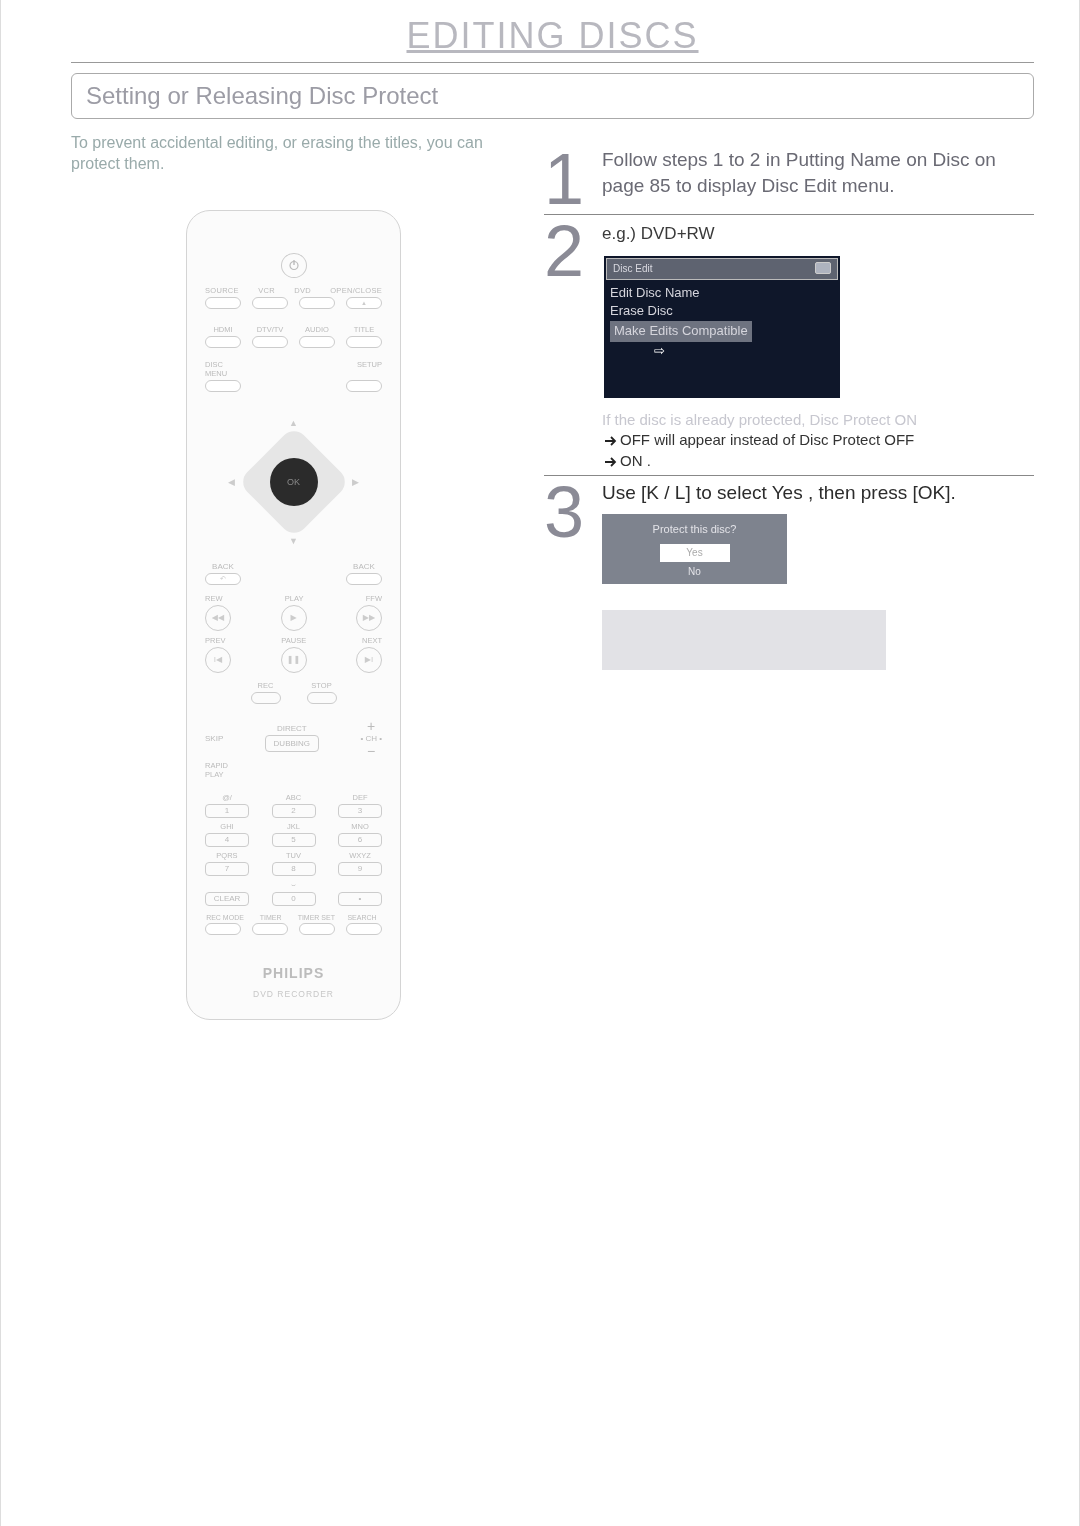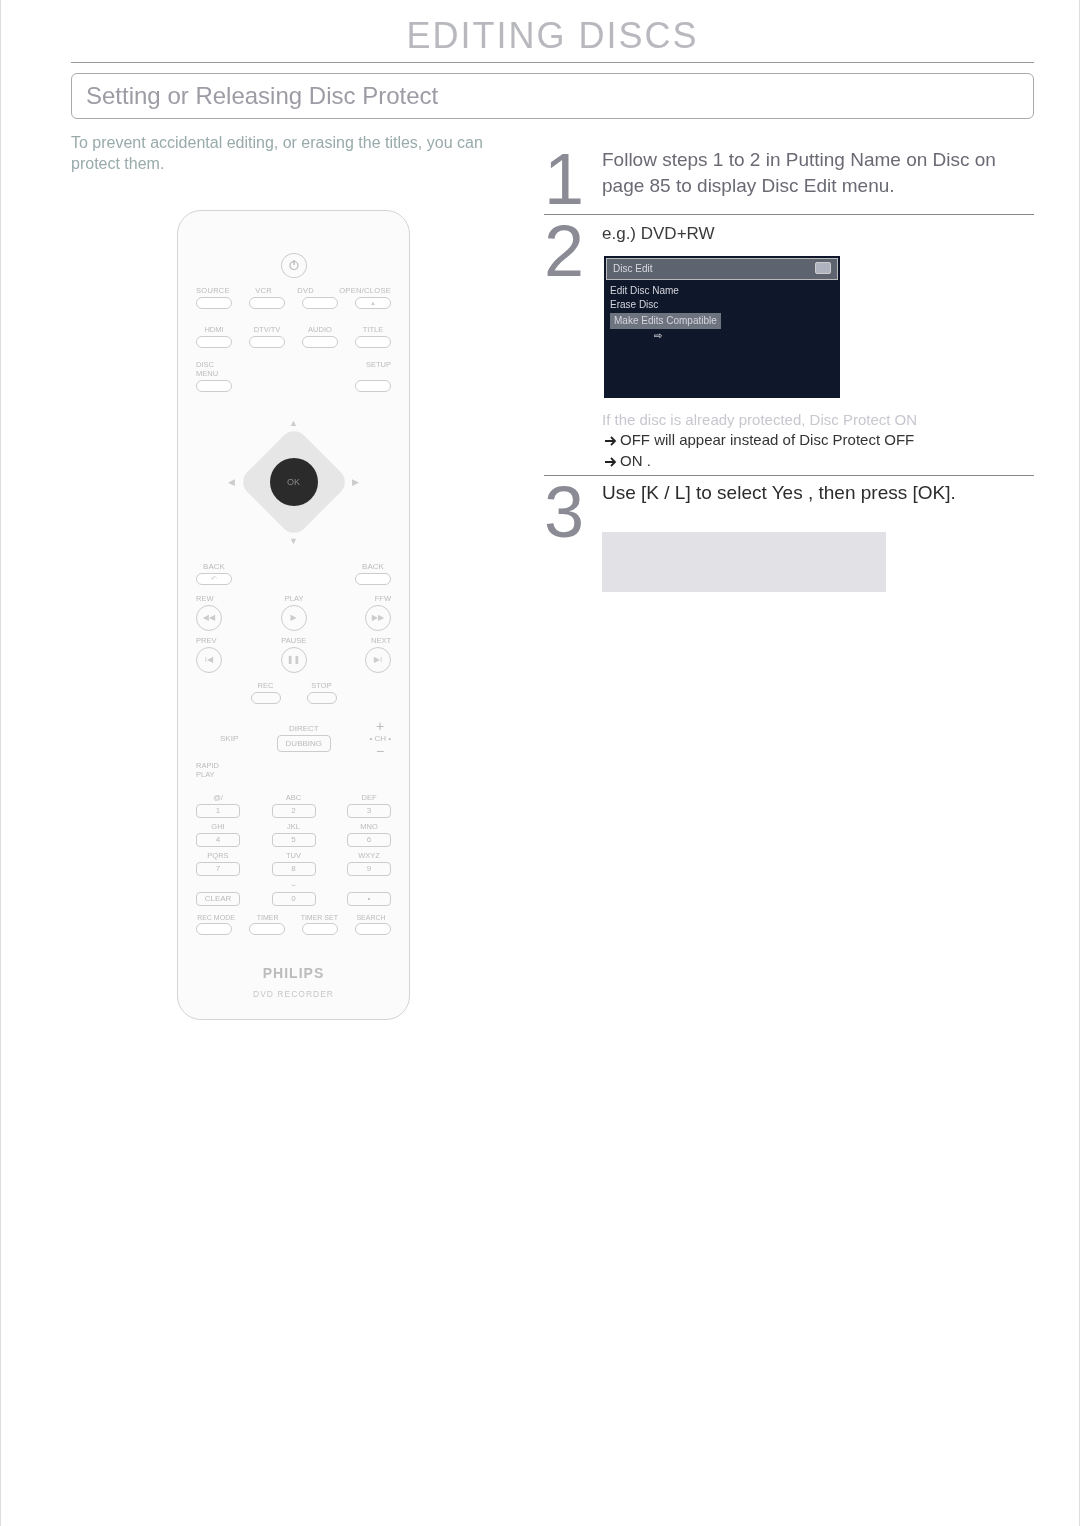--- a/index.html
+++ b/index.html
@@ -17,20 +17,21 @@
     border-right: 1px solid #ddd;
     height: 100%;
   }
   .page-title {
     text-align: center;
     font-size: 36px;
     letter-spacing: 2px;
     color: #b8b8bf;
     font-weight: 400;
     margin-bottom: 5px;
+    text-decoration: underline;
   }
   .title-rule {
     border: none;
     border-top: 1px solid #999;
     margin: 0 0 10px 0;
   }
   .subheading-box {
     border: 1px solid #aaa;
     border-radius: 6px;
     padding: 8px 14px;
@@ -50,21 +51,21 @@
     flex: 1;
   }
   .intro-text {
     font-size: 16px;
     color: #9aa;
     line-height: 1.3;
     margin-bottom: 35px;
   }
   
   .remote {
-    width: 233px;
+    width: 215px;
     height: 810px;
     margin: 0 auto;
     border: 1px solid #d4d4d4;
     border-radius: 24px;
     background: #fbfbfb;
     padding: 42px 18px 20px 18px;
     color: #bbb;
     font-size: 8px;
     display: flex;
     flex-direction: column;
@@ -181,21 +182,21 @@
   }
   .osd-titlebar {
     background: #5e6370;
     color: #d9d9e0;
     font-size: 10px;
     padding: 3px 6px;
     display:flex; justify-content:space-between;
     border:1px solid #bbb;
   }
   .osd-badge { width:16px; height:12px; background:#aeb3bf; border-radius:2px; border:1px solid #ccc; display:inline-block;}
-  .osd-list { padding: 4px 4px; font-size: 10px; color: #d5d5dc; line-height:1.45;}
+  .osd-list { padding: 4px 4px; font-size: 13px; color: #d5d5dc; line-height:1.45;}
   .osd-highlight { background: #6e7380; padding:1px 4px; display:inline-block;}
   .osd-arrow-ind { margin-left:44px; color:#fff;}
   .note {
     font-size: 15px;
     color: #333;
     margin-top: 10px;
     line-height: 1.35;
   }
   .note .faded { color: #c7c7cf; }
   .confirm-box {
@@ -320,21 +321,21 @@
               <span>REC</span>
               <span class="tiny-pill"></span>
             </div>
           <div class="grp">
               <span>STOP</span>
               <span class="tiny-pill"></span>
             </div>
         </div>
 
         <div class="skip-row">
-          <span style="font-weight:normal;margin-left:24px;">SKIP</span>
+          <span style="font-weight:normal;">SKIP</span>
           <div style="display:flex;flex-direction:column;align-items:center;gap:2px;">
             <span>DIRECT</span>
             <span class="dub-box">DUBBING</span>
           </div>
           <div style="display:flex;flex-direction:column;align-items:center;">
             <span class="plus-btn">+</span>
             <span>• CH •</span>
             <span class="plus-btn">−</span>
           </div>
         </div>
@@ -440,19 +441,26 @@
           </div>
         </div>
       </div>
 
       <div class="step">
         <div class="step-num">3</div>
         <div class="step-body">
           <div class="dark">
             <span>Use [</span><span>K / L</span><span>] to select  Yes , then press [OK].</span>
           </div>
+          <div class="confirm-box">
+            <div class="q">Protect this disc?</div>
+            <div class="confirm-opts">
+              <div class="opt-yes">Yes</div>
+              <div class="opt-no">No</div>
+            </div>
+          </div>
           <div class="ghost-box"></div>
         </div>
       </div>
 
     </div>
   </div>
 </div>
 
 </body></html>

